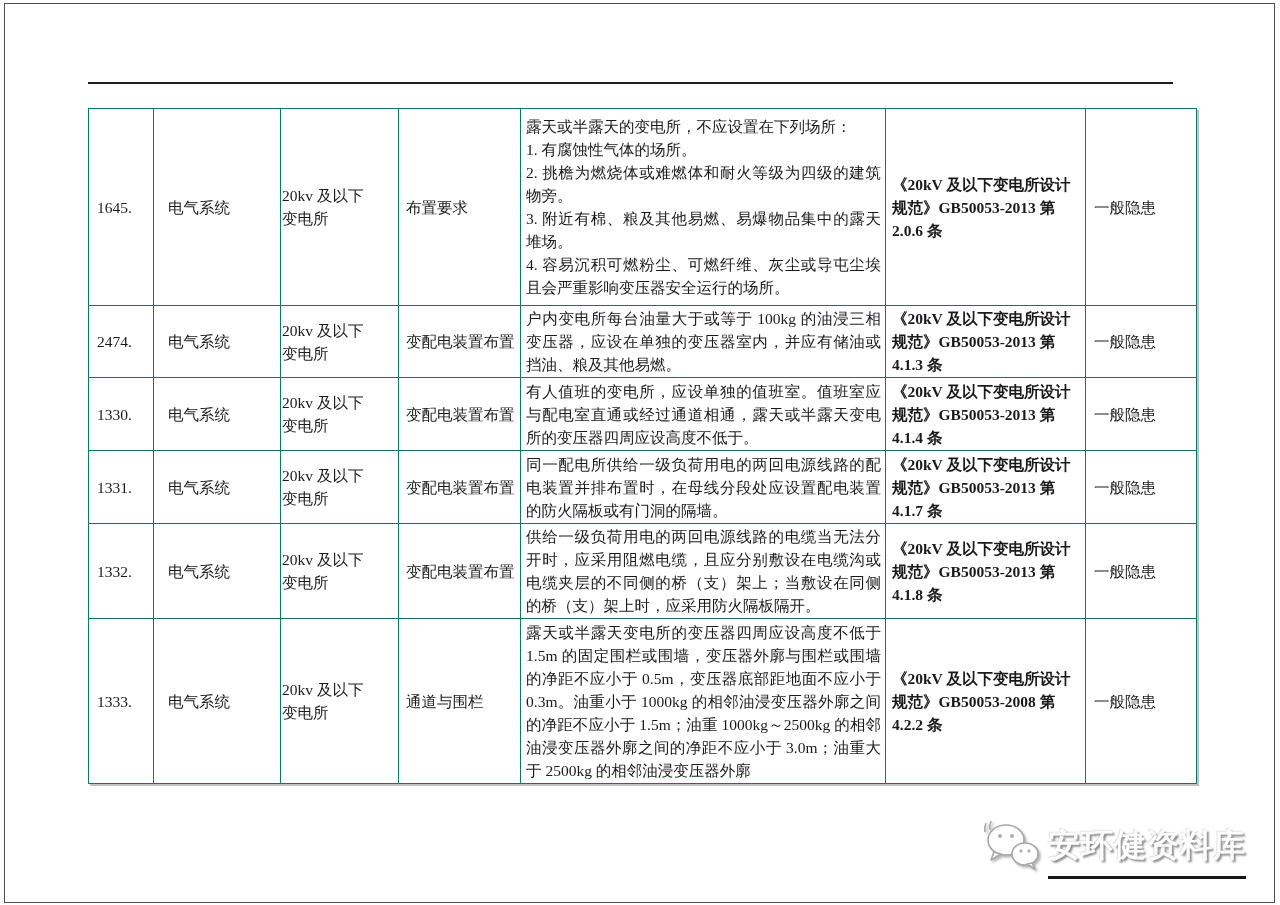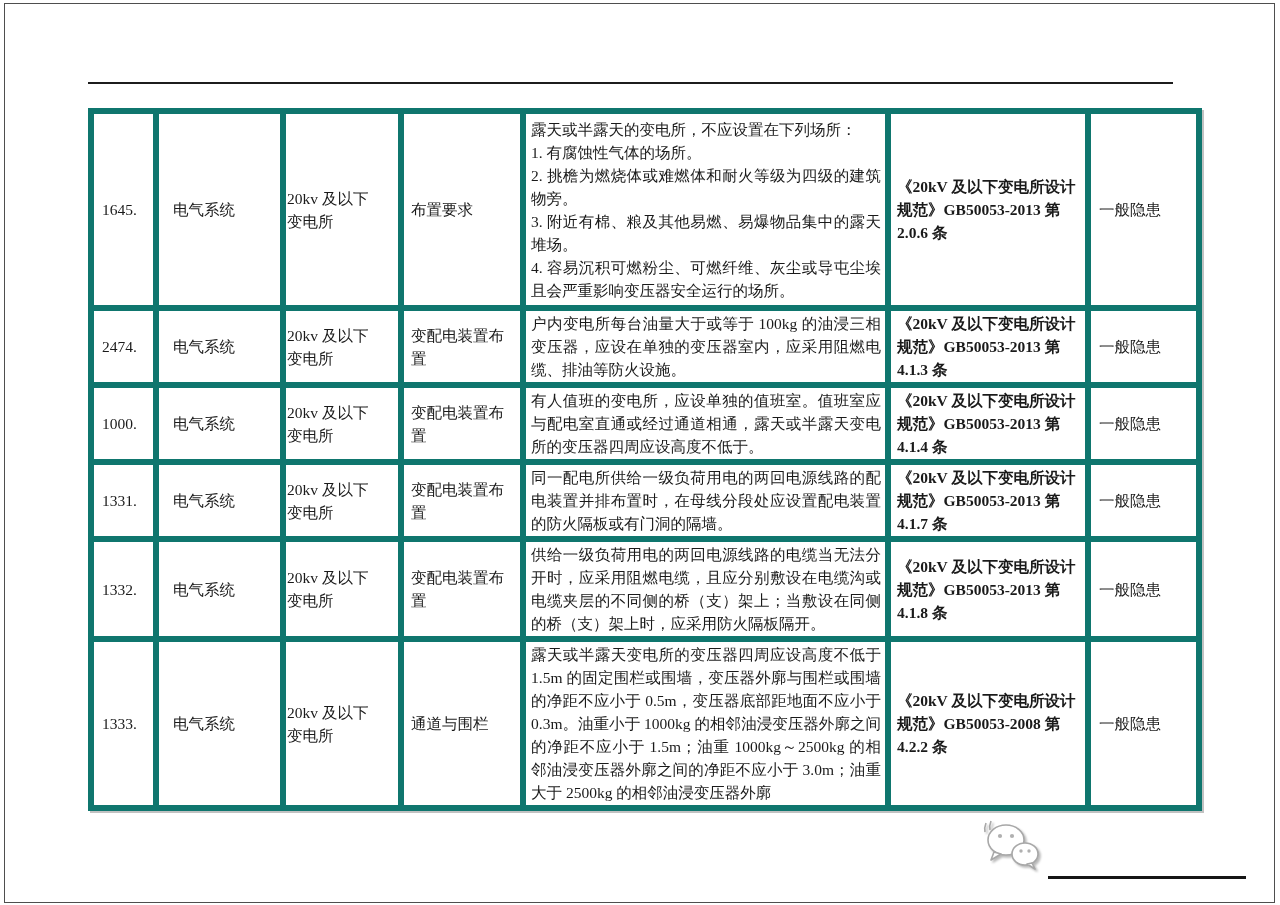--- a/index.html
+++ b/index.html
@@ -15,21 +15,21 @@
   .top-rule{
     position:absolute;left:88px;top:82px;width:1085px;height:2px;
     background:#1c1c1c;
   }
   table.hazard{
     position:absolute;left:88px;top:108px;width:1108px;
     border-collapse:collapse;table-layout:fixed;
     box-shadow:2px 2px 0 0 #c2c2c2;
   }
   table.hazard td{
-    border:6px solid #0f766e;
+    border:1px solid #0f766e;
     vertical-align:middle;
     font-size:15.5px;line-height:23px;
     overflow:hidden;
   }
   tr.r0{height:197px}
   tr.r1{height:67px}
   tr.r2{height:73px}
   tr.r3{height:73px}
   tr.r4{height:94px}
   tr.r5{height:165px}
@@ -89,26 +89,26 @@
 4.  容易沉积可燃粉尘、可燃纤维、灰尘或导屯尘埃且会严重影响变压器安全运行的场所。</td>
       <td class="c-ref">《20kV 及以下变电所设计规范》GB50053-2013 第 2.0.6 条</td>
       <td class="c-sev">一般隐患</td>
     </tr>
     <tr class="r1">
       <td class="c-num">2474.</td>
       <td class="c-system">电气系统</td>
       <td class="c-subsystem">20kv 及以下
 变电所</td>
       <td class="c-category">变配电装置布置</td>
-      <td class="c-desc">户内变电所每台油量大于或等于 100kg 的油浸三相变压器，应设在单独的变压器室内，应采用阻燃电缆、排油等防火设施。</td>
+      <td class="c-desc">户内变电所每台油量大于或等于 100kg 的油浸三相变压器，应设在单独的变压器室内，并应有储油或挡油、粮及其他易燃。</td>
       <td class="c-ref">《20kV 及以下变电所设计规范》GB50053-2013 第 4.1.3 条</td>
       <td class="c-sev">一般隐患</td>
     </tr>
     <tr class="r2">
-      <td class="c-num">1000.</td>
+      <td class="c-num">1330.</td>
       <td class="c-system">电气系统</td>
       <td class="c-subsystem">20kv 及以下
 变电所</td>
       <td class="c-category">变配电装置布置</td>
       <td class="c-desc">有人值班的变电所，应设单独的值班室。值班室应与配电室直通或经过通道相通，露天或半露天变电所的变压器四周应设高度不低于。</td>
       <td class="c-ref">《20kV 及以下变电所设计规范》GB50053-2013 第 4.1.4 条</td>
       <td class="c-sev">一般隐患</td>
     </tr>
     <tr class="r3">
       <td class="c-num">1331.</td>
@@ -153,14 +153,15 @@
       <ellipse cx="45" cy="34" rx="13" ry="11"></ellipse>
       <path d="M52 43 L55 49 L47 44 Z" stroke-linejoin="round"></path>
     </g>
     <g fill="#b0b0b0">
       <circle cx="20" cy="16" r="2.1"></circle>
       <circle cx="32" cy="16" r="2.1"></circle>
       <circle cx="41" cy="31" r="1.7"></circle>
       <circle cx="49" cy="31" r="1.7"></circle>
     </g>
   </svg>
+  <span class="wm-text">安环健资料库</span>
 </div>
 <div class="watermark-rule"></div>
 
 </body></html>

